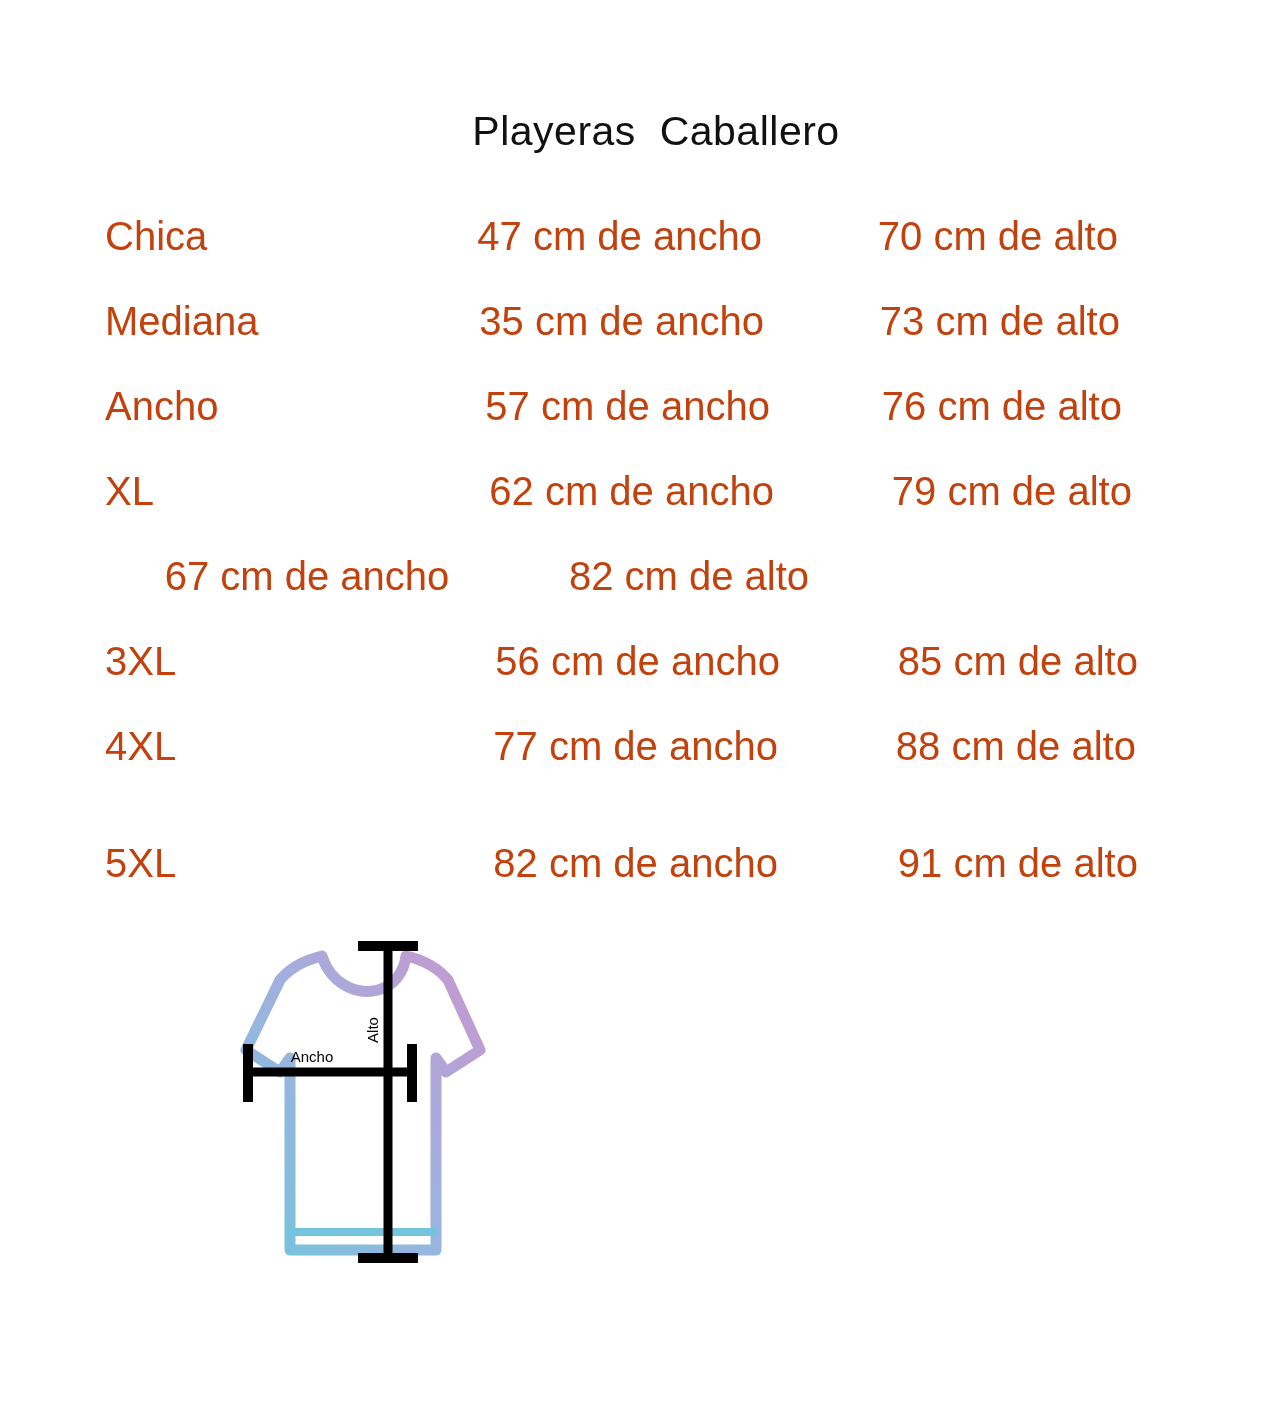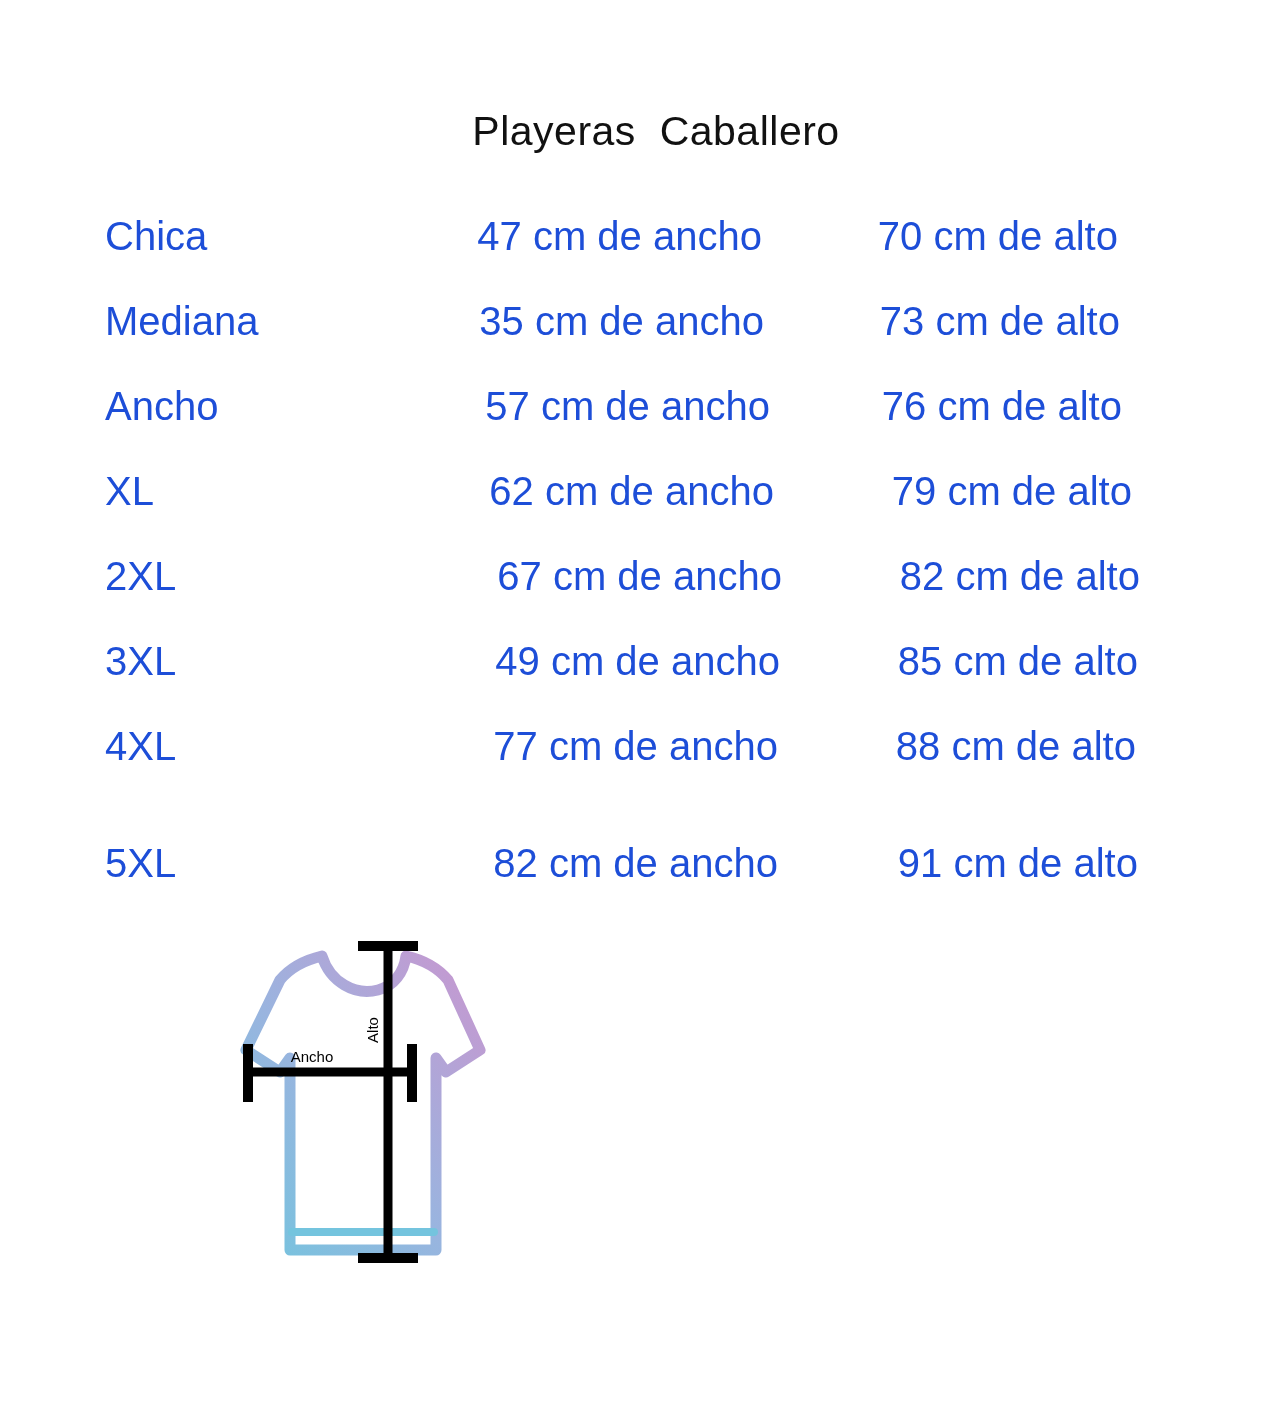--- a/index.html
+++ b/index.html
@@ -44,21 +44,21 @@
 
   .size-row {
     display: flex;
     align-items: baseline;
     height: 85px;
   }
 
   .cell {
     font-size: 40px;
     font-weight: 400;
-    color: #1d4ed8;
+    color: #c2410c;
     white-space: nowrap;
   }
 
   .col-size {
     width: 330px;
     text-align: left;
     padding-left: 5px;
   }
 
   .col-width {
@@ -128,28 +128,27 @@
       <div class="cell col-height">76 cm de alto</div>
     </div>
 
     <div class="size-row r3">
       <div class="cell col-size">XL</div>
       <div class="cell col-width">62 cm de ancho</div>
       <div class="cell col-height">79 cm de alto</div>
     </div>
 
     <div class="size-row r4">
-      <div class="cell col-size">2XL</div>
       <div class="cell col-width">67 cm de ancho</div>
       <div class="cell col-height">82 cm de alto</div>
     </div>
 
     <div class="size-row r5">
       <div class="cell col-size">3XL</div>
-      <div class="cell col-width">49 cm de ancho</div>
+      <div class="cell col-width">56 cm de ancho</div>
       <div class="cell col-height">85 cm de alto</div>
     </div>
 
     <div class="size-row r6">
       <div class="cell col-size">4XL</div>
       <div class="cell col-width">77 cm de ancho</div>
       <div class="cell col-height">88 cm de alto</div>
     </div>
 
     <div class="size-row r7">

